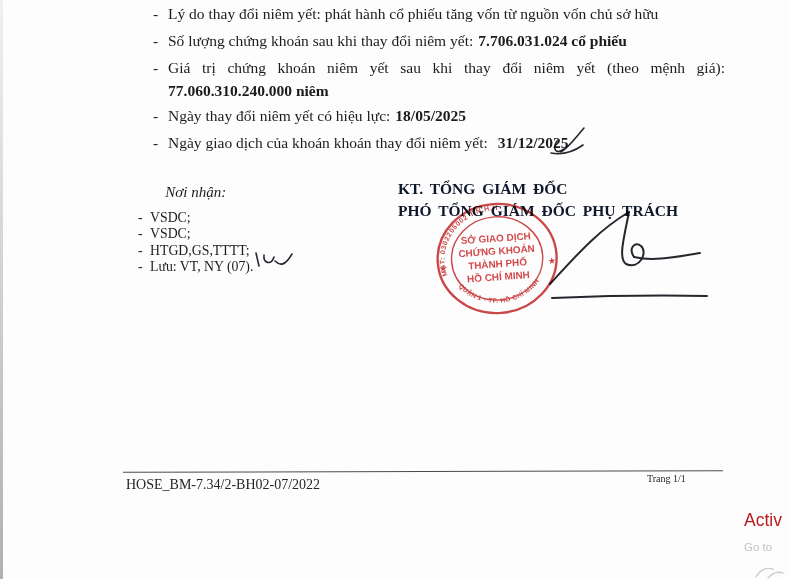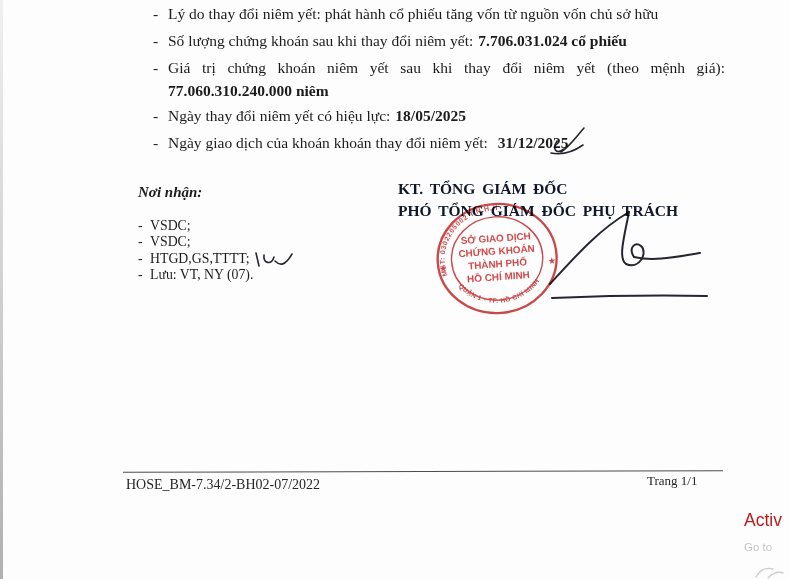--- a/index.html
+++ b/index.html
@@ -31,21 +31,21 @@
   .b3 { top: 58px; }
   .b4 { top: 106px; }
   .b5 { top: 133px; }
   .bold { font-weight: bold; }
   .justified { text-align: justify; text-align-last: justify; word-spacing: 2px; }
   .value-line { font-weight: bold; margin-top: 3px; }
   .sp { display: inline-block; width: 5px; }
 
   
   .recipients { position: absolute; left: 138px; top: 184px; font-size: 13.8px; }
-  .recipients .title { font-weight: bold; font-style: italic; font-size: 15px; margin-bottom: 17px; }
+  .recipients .title { font-weight: normal; font-style: italic; font-size: 15px; margin-bottom: 9px; text-align: center; }
   .recipients .item { display: flex; line-height: 16.4px; }
   .recipients .item .dash { width: 12px; }
 
   
   .sign-title {
     position: absolute; left: 398px; top: 178px; width: 296px;
     text-align: left; font-weight: bold; font-size: 15.5px;
     line-height: 21.5px; color: #0f172a; word-spacing: 3px;
   }
   .signer-name {
@@ -66,21 +66,21 @@
     fill: none; stroke: #26262f; stroke-width: 2; stroke-linecap: round;
   }
   .pen-svg path { stroke-width: 1.6; }
 
   
   .footer-line {
     position: absolute; left: 123px; top: 471px; width: 600px;
     border-top: 1.6px solid #4c4c4c; transform: rotate(-0.15deg);
   }
   .footer-code { position: absolute; left: 126px; top: 477px; font-size: 14px; color: #262626; }
-  .footer-page { position: absolute; left: 647px; top: 473px; font-size: 13px; color: #262626; }
+  .footer-page { position: absolute; left: 647px; top: 473px; font-size: 10px; color: #262626; }
 
   
   .watermark { position: absolute; font-family: "Liberation Sans", sans-serif; }
   .wm1 { left: 744px; top: 510px; font-size: 17.5px; color: #b91c1c; font-weight: 300; }
   .wm2 { left: 744px; top: 541px; font-size: 11.5px; color: #c2c5c7; }
   .wm-mark { left: 752px; top: 564px; }
   .wm-mark path { fill: none; stroke: #cccccc; stroke-width: 1.4; stroke-linecap: round; }
 </style>
 </head>
 <body>

